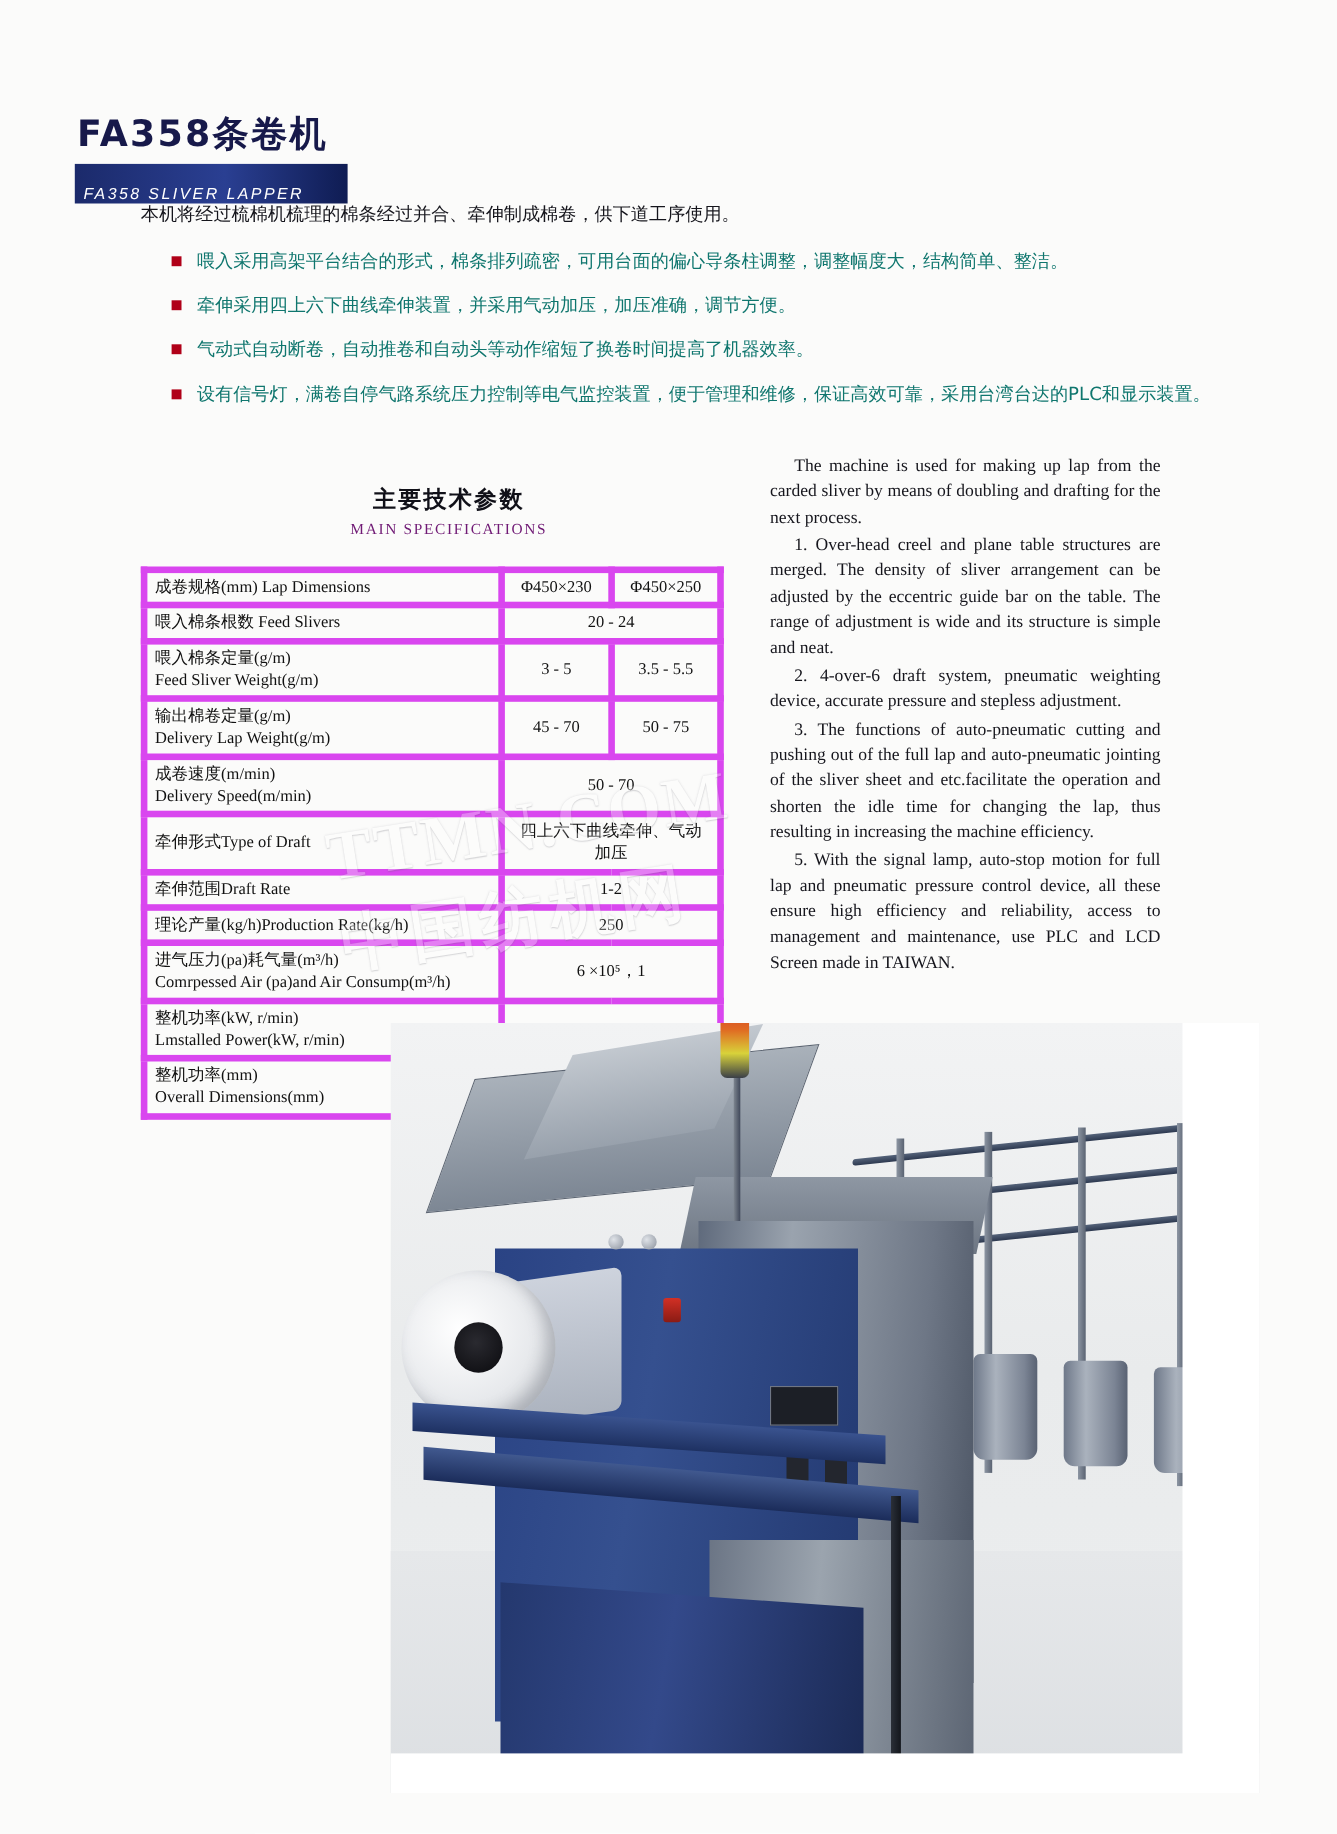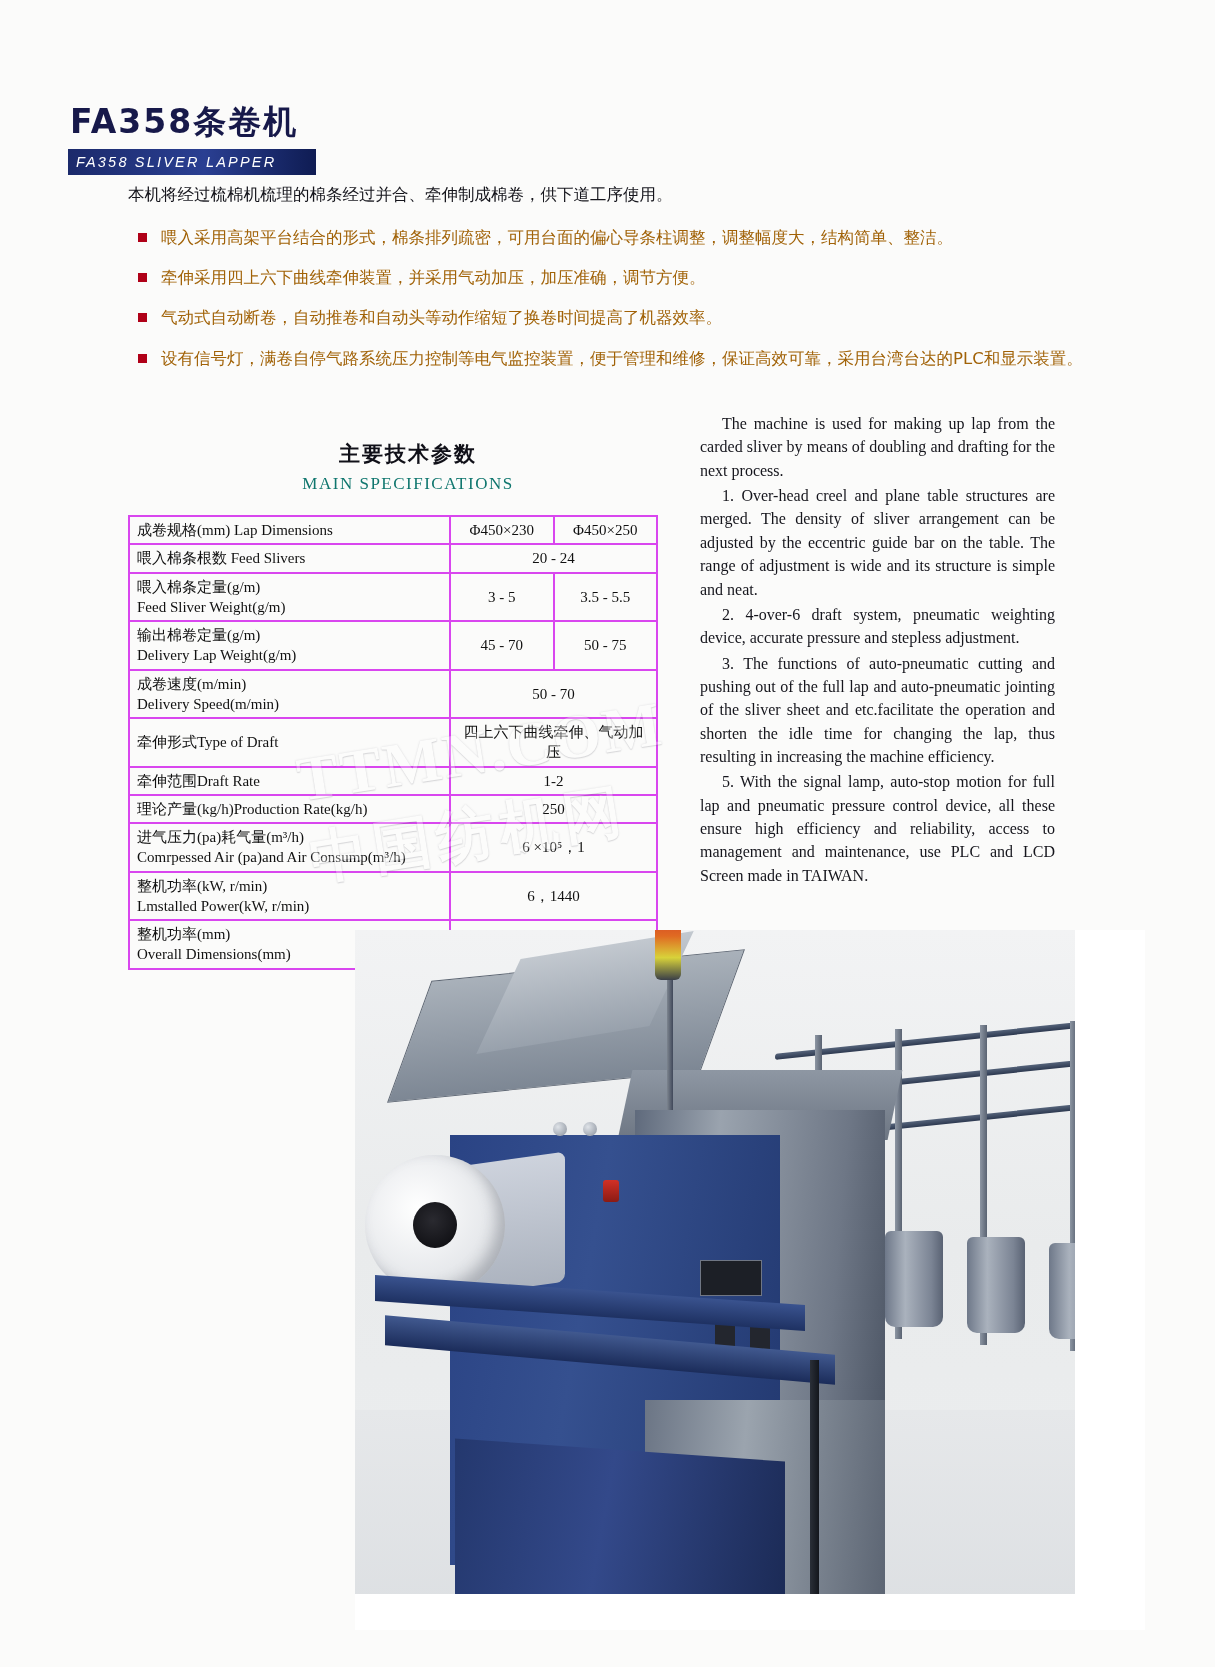--- a/index.html
+++ b/index.html
@@ -32,24 +32,24 @@
     font-family: "DejaVu Sans", sans-serif;
     font-size: 33px;
     font-weight: bold;
     letter-spacing: 2px;
     color: #17194a;
     margin: 0 0 4px 2px;
     white-space: nowrap;
   }
   .title-bar {
     background: linear-gradient(90deg, #1b2a6b 0%, #2a3f92 55%, #0f1c53 100%);
-    height: 26px;
+    height: 36px;
     width: 240px;
     display: flex;
-    align-items: center;
+    align-items: flex-end;
     padding-left: 8px;
   }
   .title-en {
     color: #ffffff;
     font-family: "Liberation Sans", sans-serif;
     font-size: 14.5px;
     letter-spacing: 2.2px;
     font-style: italic;
     white-space: nowrap;
   }
@@ -60,27 +60,27 @@
     left: 128px;
     top: 182px;
     width: 1000px;
     font-family: "DejaVu Sans", sans-serif;
     font-size: 16.5px;
     line-height: 1.6;
     color: #15151c;
   }
   .bullets {
     position: absolute;
-    left: 138px;
+    left: 156px;
     top: 222px;
     width: 1010px;
     font-family: "DejaVu Sans", sans-serif;
     font-size: 16.5px;
     line-height: 1.95;
-    color: #a16207;
+    color: #0f766e;
   }
   .bullet {
     display: flex;
     align-items: flex-start;
     margin-bottom: 8px;
   }
   .bullet .sq {
     width: 9px;
     height: 9px;
     background: #b00018;
@@ -100,38 +100,38 @@
   }
   .spec-head .cn {
     font-family: "DejaVu Sans", sans-serif;
     font-size: 21px;
     font-weight: bold;
     color: #101018;
     letter-spacing: 2px;
   }
   .spec-head .en {
     font-family: "Liberation Serif", serif;
-    font-size: 17px;
+    font-size: 14px;
     letter-spacing: 1.5px;
     margin-top: 6px;
-    color: #0f766e;
+    color: #701a75;
   }
 
   
   .spec-table {
     position: absolute;
     left: 128px;
     top: 515px;
     width: 530px;
     border-collapse: collapse;
     font-size: 15px;
     background: rgba(255,255,255,0.0);
   }
   .spec-table td {
-    border: 2px solid #d946ef;
+    border: 6px solid #d946ef;
     padding: 3px 7px;
     vertical-align: middle;
     line-height: 1.35;
   }
   .spec-table td.label {
     width: 305px;
   }
   .spec-table td.val {
     text-align: center;
   }

